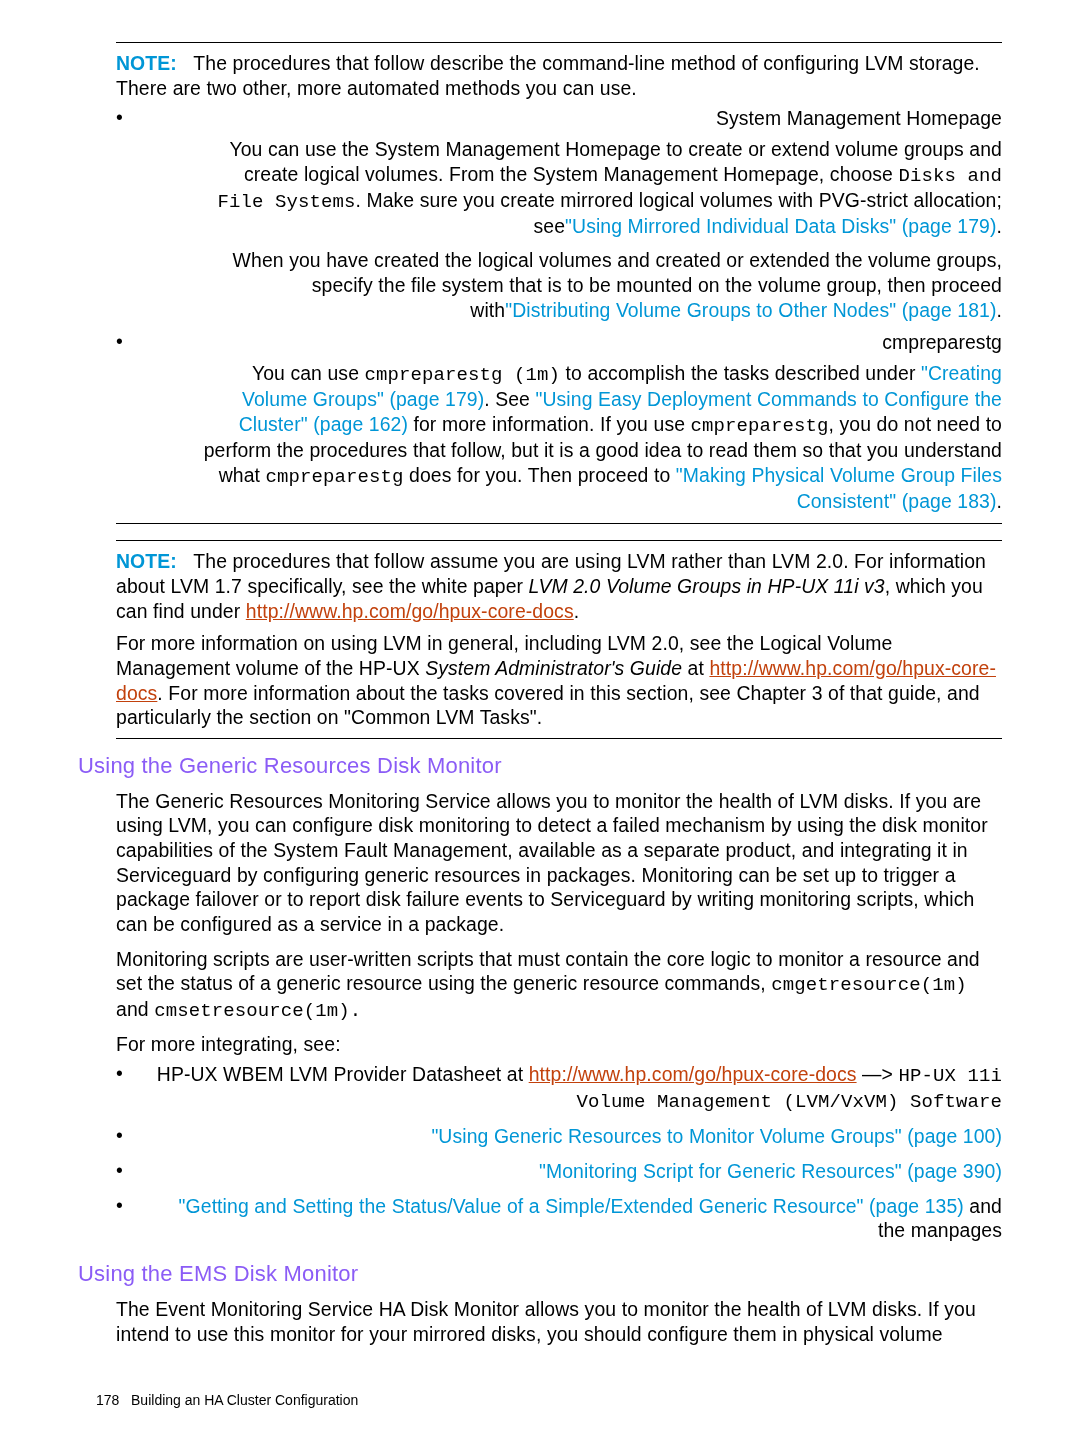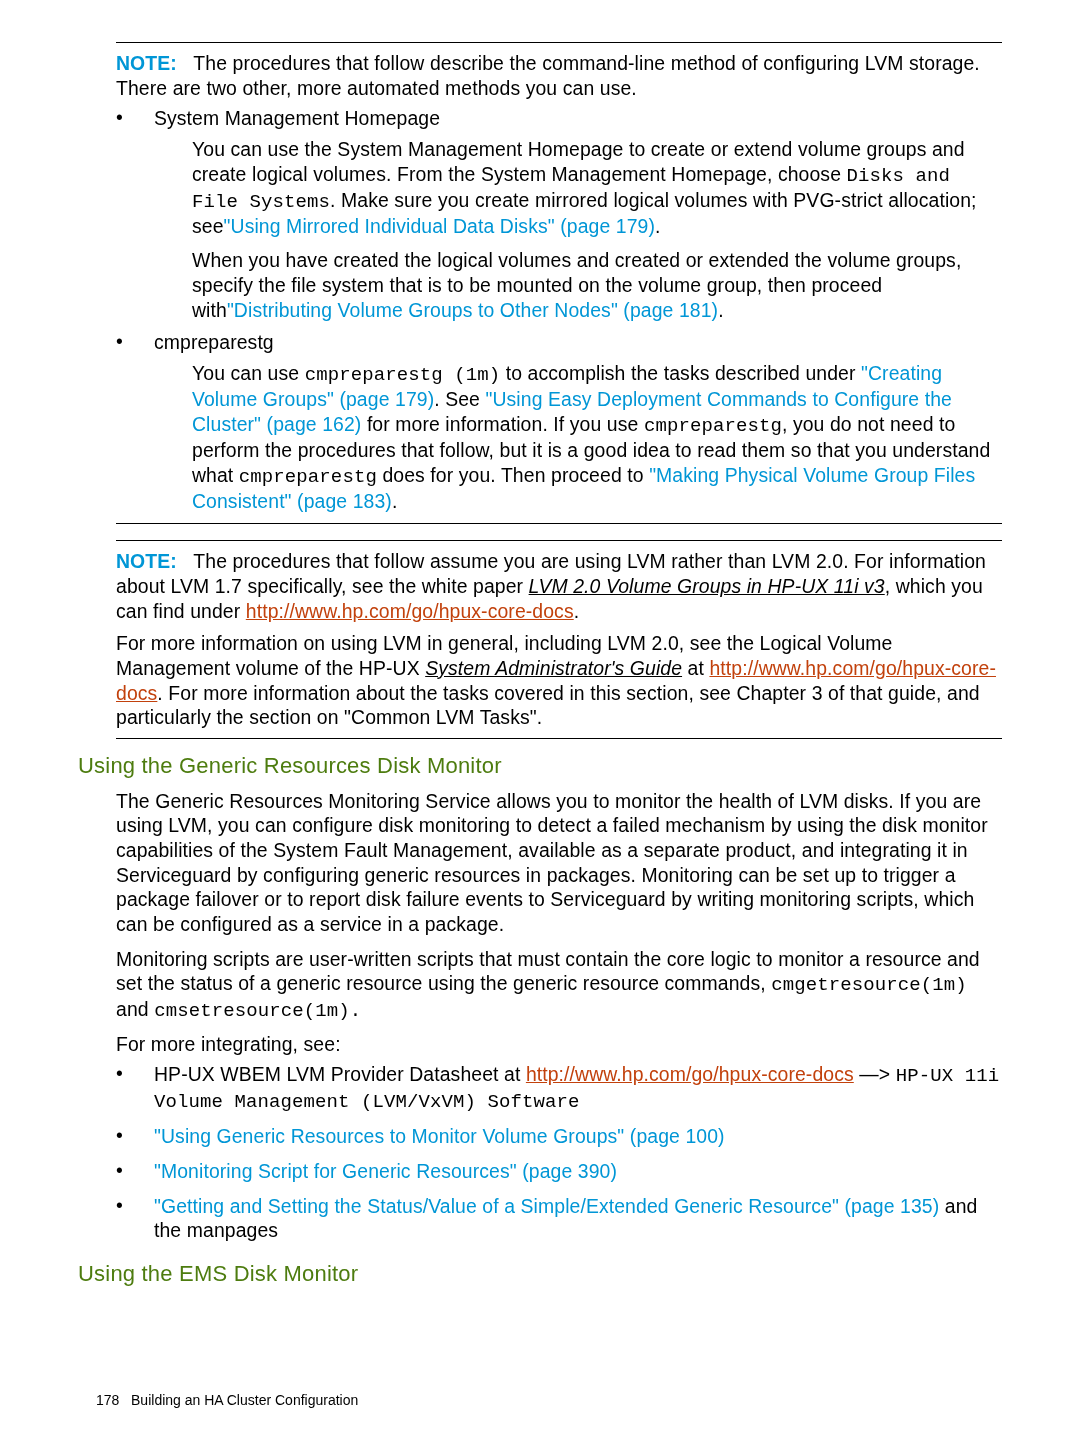--- a/index.html
+++ b/index.html
@@ -38,39 +38,40 @@
   .indent1 { margin-left: 38px; }
   ul.bullets {
     list-style: none;
     padding: 0;
     margin: 0;
   }
   ul.bullets > li {
     position: relative;
     padding-left: 38px;
     margin: 0;
+    text-align: right;
   }
   ul.bullets > li::before {
     content: "•";
     position: absolute;
     left: 0;
     top: 0;
     font-size: 19.4px;
     color: #000;
   }
   .bullet-blue > li::before { color: #0096d6; }
   .mono {
     font-family: "Courier New", Courier, monospace;
     font-size: 19px;
   }
   .link { color: #0096d6; }
   .ulink { color: #c2410c; text-decoration: underline; }
-  .italic { font-style: italic; text-decoration: underline; }
+  .italic { font-style: italic; }
   .h2 {
-    color: #4d7c0f;
+    color: #8b5cf6;
     font-size: 22px;
     font-weight: 400;
     margin: 0;
     letter-spacing: 0.2px;
   }
   .footer {
     position: absolute;
     bottom: 30px;
     left: 96px;
     font-size: 14px;
@@ -176,17 +177,20 @@
           <span class="link">"Getting and Setting the Status/Value of a Simple/Extended Generic Resource" (page 135)</span><span> and the manpages</span>
         </p>
       </li>
     </ul>
   </div>
 
   <div class="sp18"></div>
   <h2 class="h2">Using the EMS Disk Monitor</h2>
   <div class="sp10"></div>
 
+  <div class="indent1">
+    <p>The Event Monitoring Service HA Disk Monitor allows you to monitor the health of LVM disks. If you intend to use this monitor for your mirrored disks, you should configure them in physical volume</p>
+  </div>
 
   <div class="footer">
     <span>178</span>&nbsp;&nbsp;&nbsp;<span>Building an HA Cluster Configuration</span>
   </div>
 </div>
 
 </body></html>

